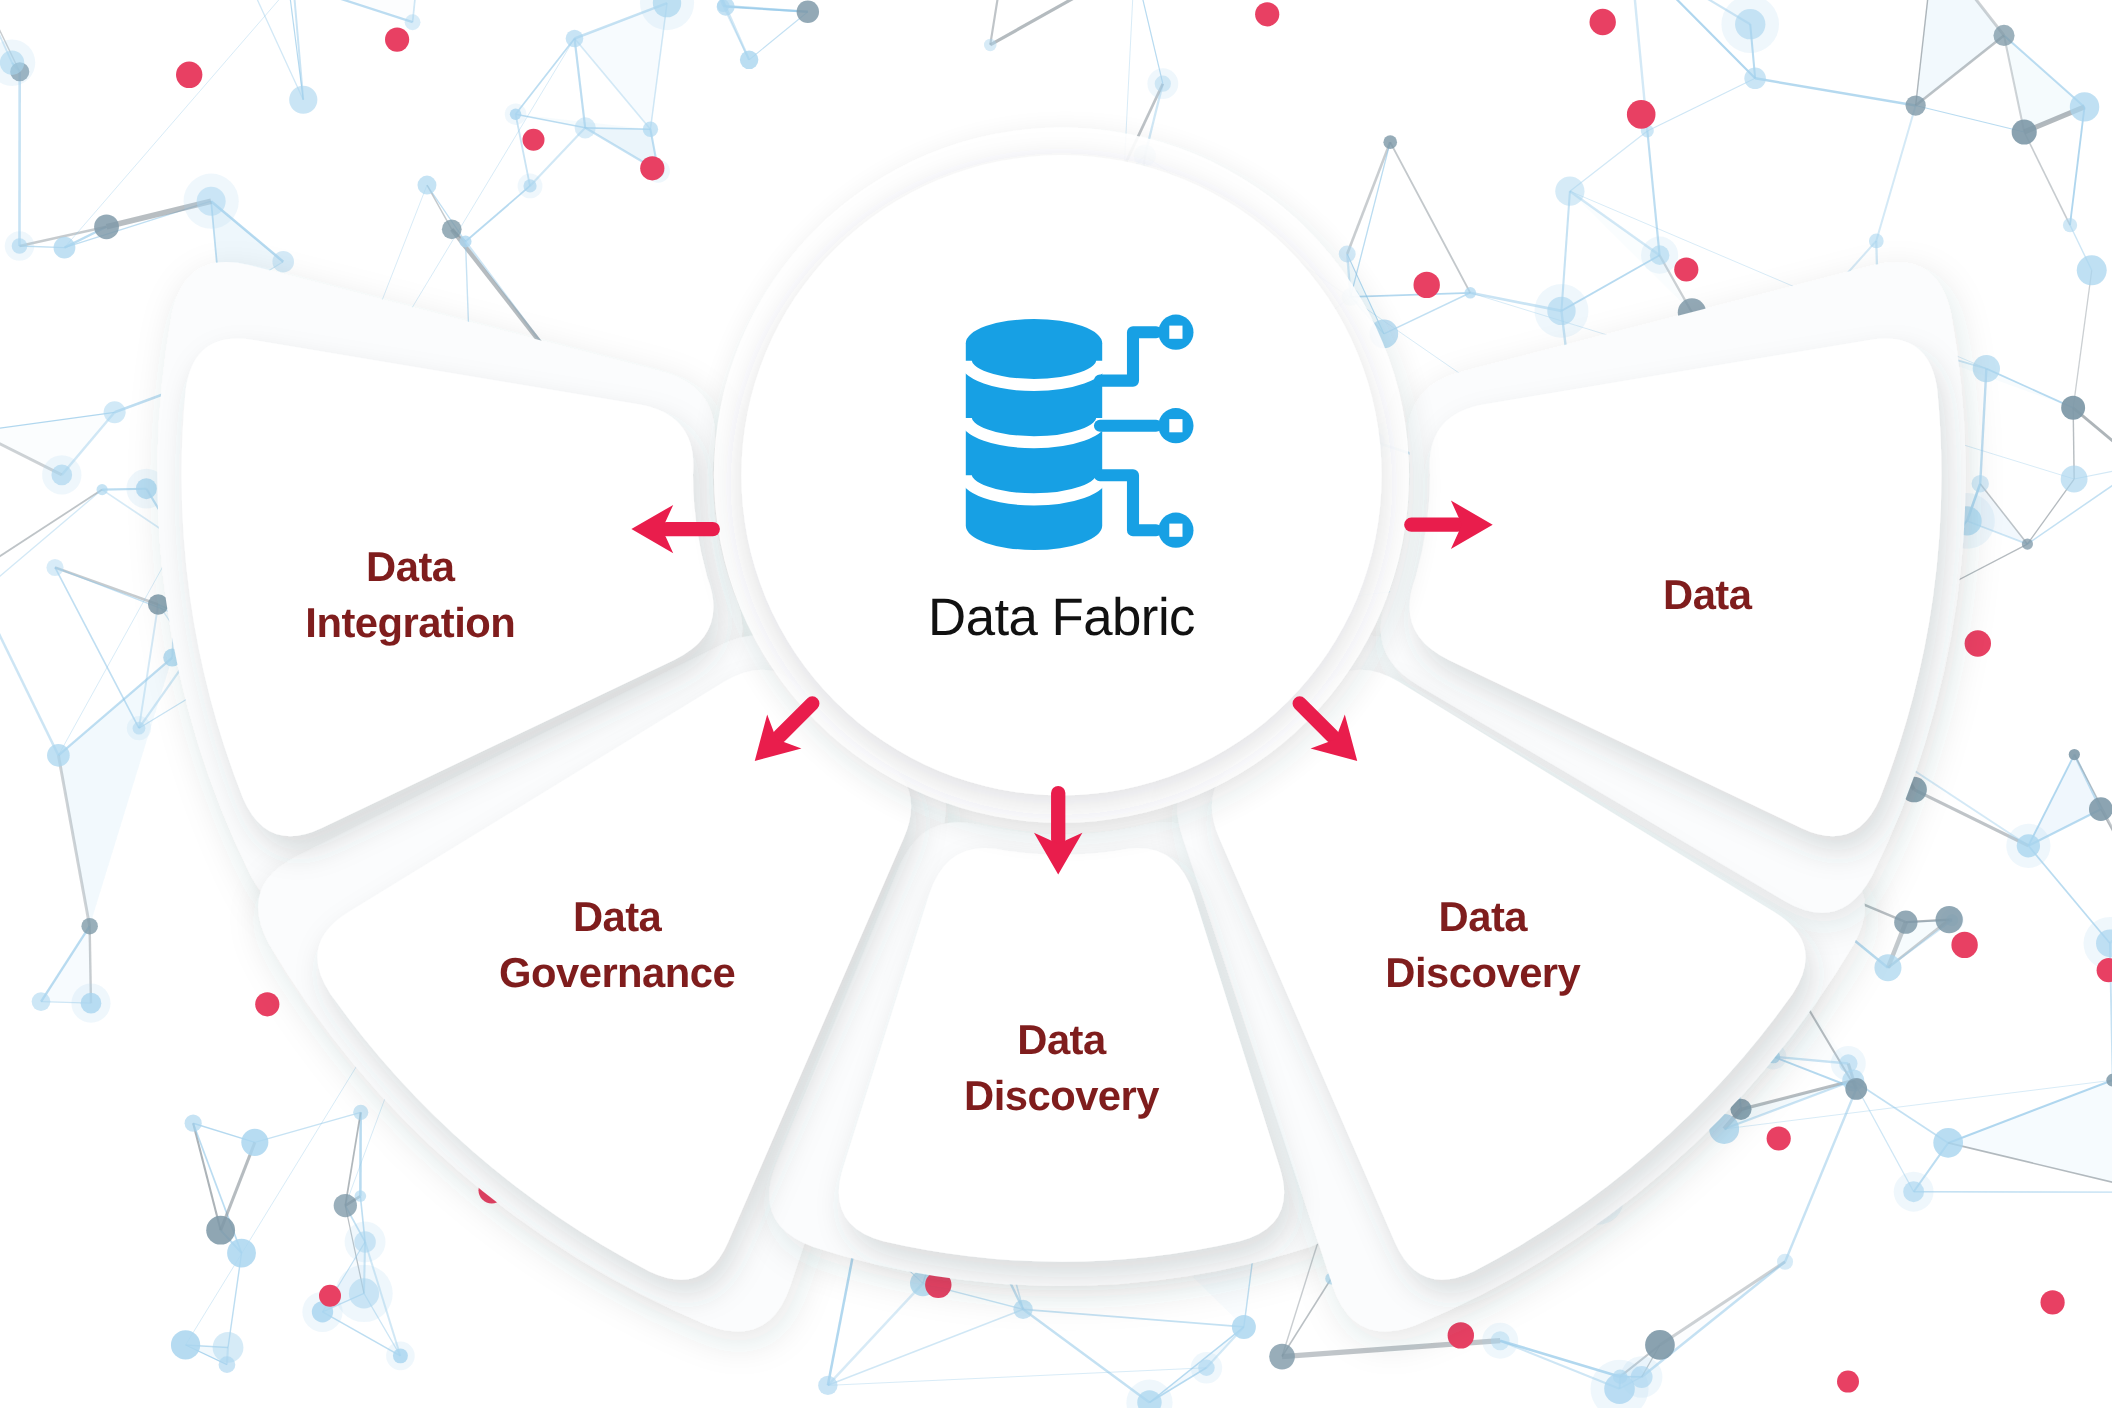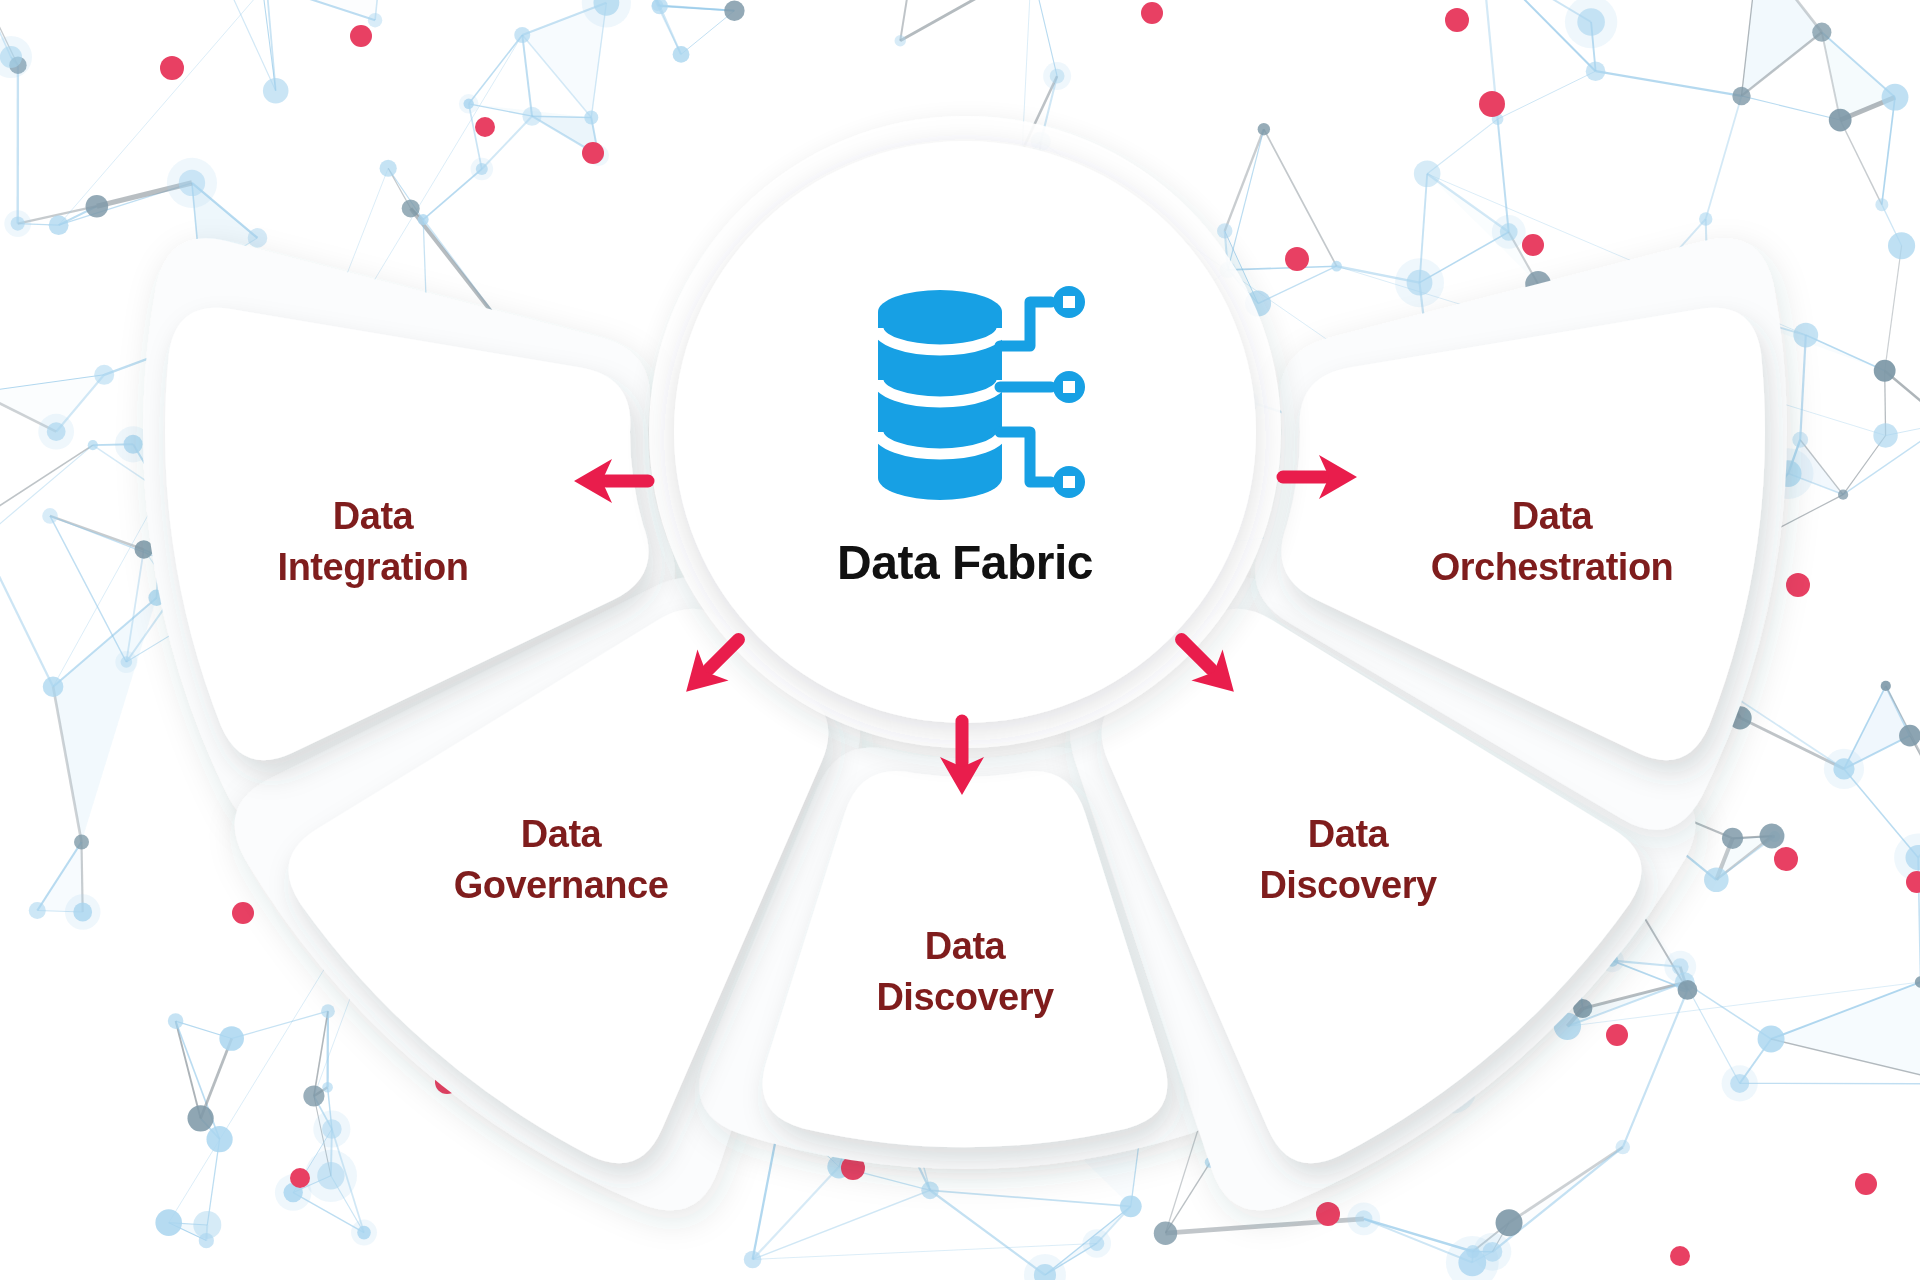--- a/index.html
+++ b/index.html
@@ -10,21 +10,21 @@
   .stage svg{position:absolute;left:0;top:0;}
   .labels{position:absolute;left:0;top:0;width:100%;height:100%;pointer-events:none;}
   .label{
     position:absolute;transform:translate(-50%,-50%);
     text-align:center;font-weight:700;color:#7f1d1d;
     font-size:38px;line-height:1.34;white-space:nowrap;letter-spacing:-0.5px;
   }
   .label span{display:block;}
   .center-title{
     position:absolute;transform:translate(-50%,-50%);
-    font-weight:700;color:#111111;font-size:48px;letter-spacing:-0.5px;white-space:nowrap;
+    font-weight:400;color:#111111;font-size:48px;letter-spacing:-0.5px;white-space:nowrap;
   }
 </style>
 </head>
 <body>
 
 <div class="stage">
 
   <svg id="bg" width="1920" height="1280" viewBox="0 0 1920 1280">
       <g>
         <polygon points="606.3812691159546,2.810530187562108 522.2546256054193,34.975820276886225 591.2915899557993,117.45574191212654" fill="#CFE9F7" opacity="0.16"></polygon>
@@ -848,16 +848,15 @@
     <div class="label" style="left:965px;top:972px;">
       <span>Data</span>
       <span>Discovery</span>
     </div>
     <div class="label" style="left:1348px;top:860px;">
       <span>Data</span>
       <span>Discovery</span>
     </div>
     <div class="label" style="left:1552px;top:542px;">
       <span>Data</span>
-      <span>Orchestration</span>
     </div>
   </div>
 </div>
 
 </body></html>

